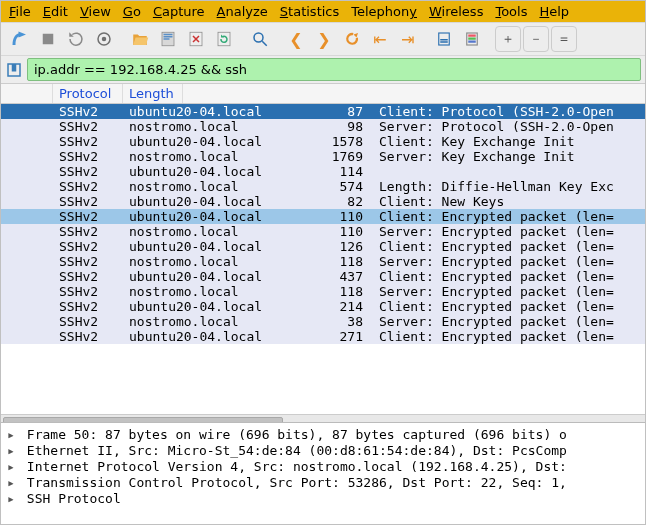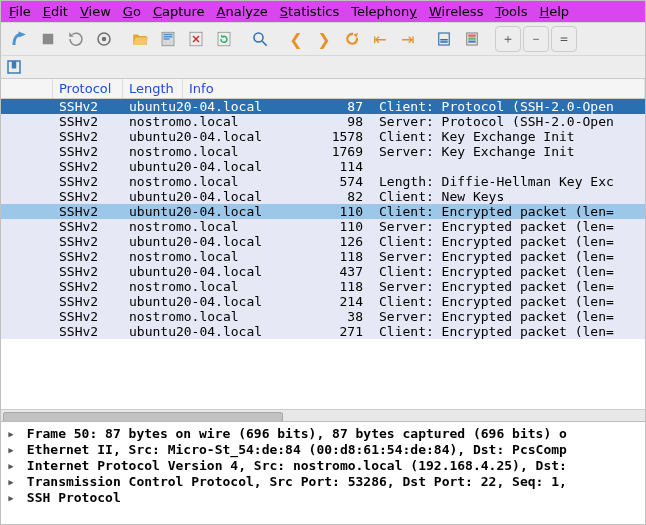--- a/index.html
+++ b/index.html
@@ -12,21 +12,21 @@
     overflow: hidden;
     display: flex;
     flex-direction: column;
     border: 1px solid #c0c0c0;
   }
   
   .menubar {
     display: flex;
     gap: 12px;
     padding: 3px 8px;
-    background: #d946ef;
+    background: #eab308;
     border-bottom: 1px solid #d8d8d8;
     font-size: 13px;
   }
   .menubar span { cursor: default; }
   .menubar span u { text-decoration: underline; }
   
   .toolbar {
     display: flex;
     align-items: center;
     gap: 2px;
@@ -124,21 +124,20 @@
   }
   
   .details {
     border-top: 1px solid #bbb;
     background: #fff;
     font-family: "DejaVu Sans Mono","Liberation Mono",monospace;
     font-size: 13px;
     padding: 4px 6px 8px 6px;
     height: 104px;
     overflow: hidden;
-    font-weight: bold;
   }
   .drow { white-space: pre; padding:0 0 1px 0; }
   .tri { display:inline-block; width:12px; color:#555; }
 </style>
 </head>
 <body>
 
 <div class="menubar">
   <span><u>F</u>ile</span>
   <span><u>E</u>dit</span>
@@ -245,28 +244,28 @@
   <div class="tbtn" style="border:1px solid #ccc;border-radius:4px;font-size:13px;">＝</div>
 </div>
 
 <div class="filterbar">
   <div class="filter-icon">
     <svg viewBox="0 0 24 24">
         <rect x="4" y="4" width="16" height="16" fill="none" stroke="#3a7db8" stroke-width="2"></rect>
         <rect x="9" y="4" width="6" height="10" fill="#3a7db8"></rect>
       </svg>
   </div>
+  <input class="filter-input" value="ip.addr == 192.168.4.25 &amp;&amp; ssh" style="">
 </div>
 
 <div class="packet-list">
   <div class="plist-header">
     <div class="col-lead"></div>
     <div class="col-proto">Protocol</div>
     <div class="col-len">Length</div>
-    <div class="col-info">Info</div>
   </div>
   <div class="plist-body" id="plist-body">
       <div class="prow sel-dark"><div class="col-lead"></div><div class="col-proto">SSHv2</div><div class="col-dest">ubuntu20-04.local</div><div class="col-len">87</div><div class="col-info">Client: Protocol (SSH-2.0-Open</div></div>
       <div class="prow"><div class="col-lead"></div><div class="col-proto">SSHv2</div><div class="col-dest">nostromo.local</div><div class="col-len">98</div><div class="col-info">Server: Protocol (SSH-2.0-Open</div></div>
       <div class="prow"><div class="col-lead"></div><div class="col-proto">SSHv2</div><div class="col-dest">ubuntu20-04.local</div><div class="col-len">1578</div><div class="col-info">Client: Key Exchange Init</div></div>
       <div class="prow"><div class="col-lead"></div><div class="col-proto">SSHv2</div><div class="col-dest">nostromo.local</div><div class="col-len">1769</div><div class="col-info">Server: Key Exchange Init</div></div>
       <div class="prow"><div class="col-lead"></div><div class="col-proto">SSHv2</div><div class="col-dest">ubuntu20-04.local</div><div class="col-len">114</div></div>
       <div class="prow"><div class="col-lead"></div><div class="col-proto">SSHv2</div><div class="col-dest">nostromo.local</div><div class="col-len">574</div><div class="col-info">Length: Diffie-Hellman Key Exc</div></div>
       <div class="prow"><div class="col-lead"></div><div class="col-proto">SSHv2</div><div class="col-dest">ubuntu20-04.local</div><div class="col-len">82</div><div class="col-info">Client: New Keys</div></div>
       <div class="prow sel-light"><div class="col-lead"></div><div class="col-proto">SSHv2</div><div class="col-dest">ubuntu20-04.local</div><div class="col-len">110</div><div class="col-info">Client: Encrypted packet (len=</div></div>

